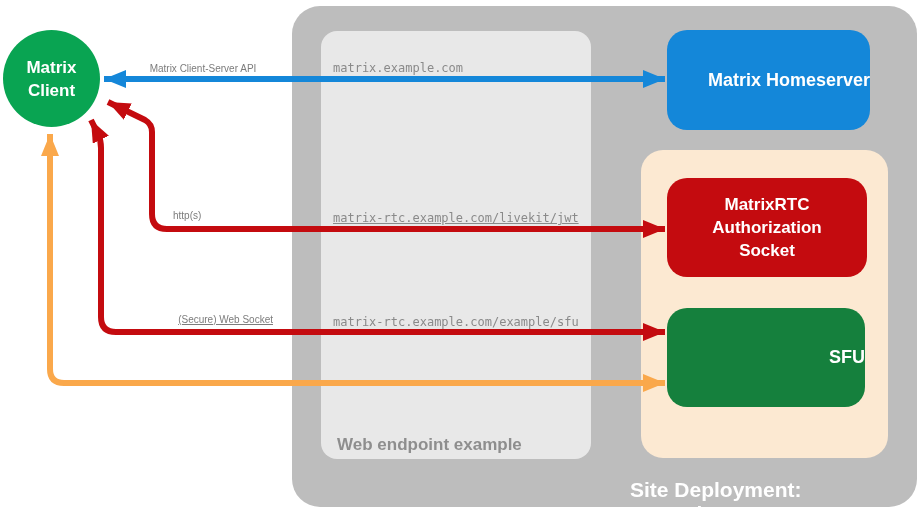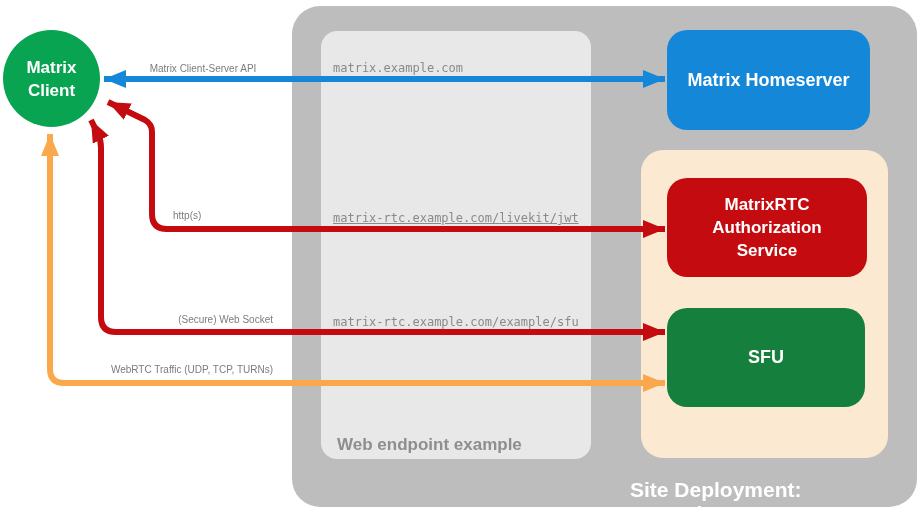--- a/index.html
+++ b/index.html
@@ -22,21 +22,21 @@
     left: 321px; top: 31px; width: 270px; height: 428px;
     background: #E8E8E8; border-radius: 16px;
   }
   .backend-box {
     left: 641px; top: 150px; width: 247px; height: 308px;
     background: #FCE9D2; border-radius: 22px;
   }
 
   
   .node {
-    display: flex; align-items: center; justify-content: center;
+    display: flex; align-items: center; justify-content: flex-end;
     text-align: center; color: #ffffff; font-weight: bold;
     border-radius: 20px;
   }
   .client-circle {
     left: 3px; top: 30px; width: 97px; height: 97px;
     background: #09A452; border-radius: 50%;
     font-size: 17px; line-height: 23px;
     display: flex; align-items: center; justify-content: center;
     text-align: center; color: #fff; font-weight: bold;
     padding: 0 8px; box-sizing: border-box;
@@ -57,42 +57,42 @@
     font-size: 12px; color: #8A8A8A; white-space: pre;
   }
   .ep-1 { left: 333px; top: 61px; }
   .ep-2 { left: 333px; top: 211px; text-decoration: underline; }
   .ep-3 { left: 333px; top: 315px; }
 
   
   .arrow-label { font-size: 10px; color: #7C7C7C; white-space: nowrap; }
   .al-1 { left: 133px; top: 63px;  width: 140px; text-align: center; }
   .al-2 { left: 173px; top: 210px; width: 100px; text-align: left; }
-  .al-3 { left: 148px; top: 314px; width: 125px; text-align: right; }
+  .al-3 { left: 148px; top: 314px; width: 125px; text-align: right; text-decoration: underline; }
   .al-4 { left: 60px;  top: 364px; width: 213px; text-align: right; }
 
   .arrows-svg { left: 0; top: 0; pointer-events: none; }
 </style>
 </head>
 <body>
 
 <div class="canvas">
 
   <div class="abs outer-box"></div>
   <div class="abs routing-box"></div>
   <div class="abs backend-box"></div>
 
   <div class="abs client-circle">
     <span>Matrix Client</span>
   </div>
   <div class="abs node homeserver">
     <span>Matrix Homeserver</span>
   </div>
   <div class="abs node auth">
-    <span>MatrixRTC Authorization Service</span>
+    <span>MatrixRTC Authorization Socket</span>
   </div>
   <div class="abs node sfu">
     <span>SFU</span>
   </div>
 
   <svg class="abs arrows-svg" width="921" height="524" viewBox="0 0 921 524" xmlns="http://www.w3.org/2000/svg">
     <defs>
       <marker id="mBlue" markerWidth="23" markerHeight="19" refX="22" refY="9" orient="auto-start-reverse" markerUnits="userSpaceOnUse">
         <polygon points="0,0 22,9 0,18" fill="#1487D9"></polygon>
       </marker>
@@ -113,18 +113,17 @@
     <path d="M 665 383 H 64 Q 50 383 50 369 V 134" fill="none" stroke-width="6" marker-start="url(#mOrange)" marker-end="url(#mOrange)" stroke="#FAA84B"></path>
   </svg>
 
   <div class="abs endpoint ep-1">matrix.example.com</div>
   <div class="abs endpoint ep-2">matrix-rtc.example.com/livekit/jwt</div>
   <div class="abs endpoint ep-3">matrix-rtc.example.com/example/sfu</div>
 
   <div class="abs arrow-label al-1">Matrix Client-Server API</div>
   <div class="abs arrow-label al-2">http(s)</div>
   <div class="abs arrow-label al-3">(Secure) Web Socket</div>
-  <div class="abs arrow-label al-4">WebRTC Traffic (UDP, TCP, TURNs)</div>
 
   <div class="abs container-label routing-label">Web endpoint example</div>
   <div class="abs site-label">Site Deployment: example.com</div>
 
 </div>
 
 </body></html>

